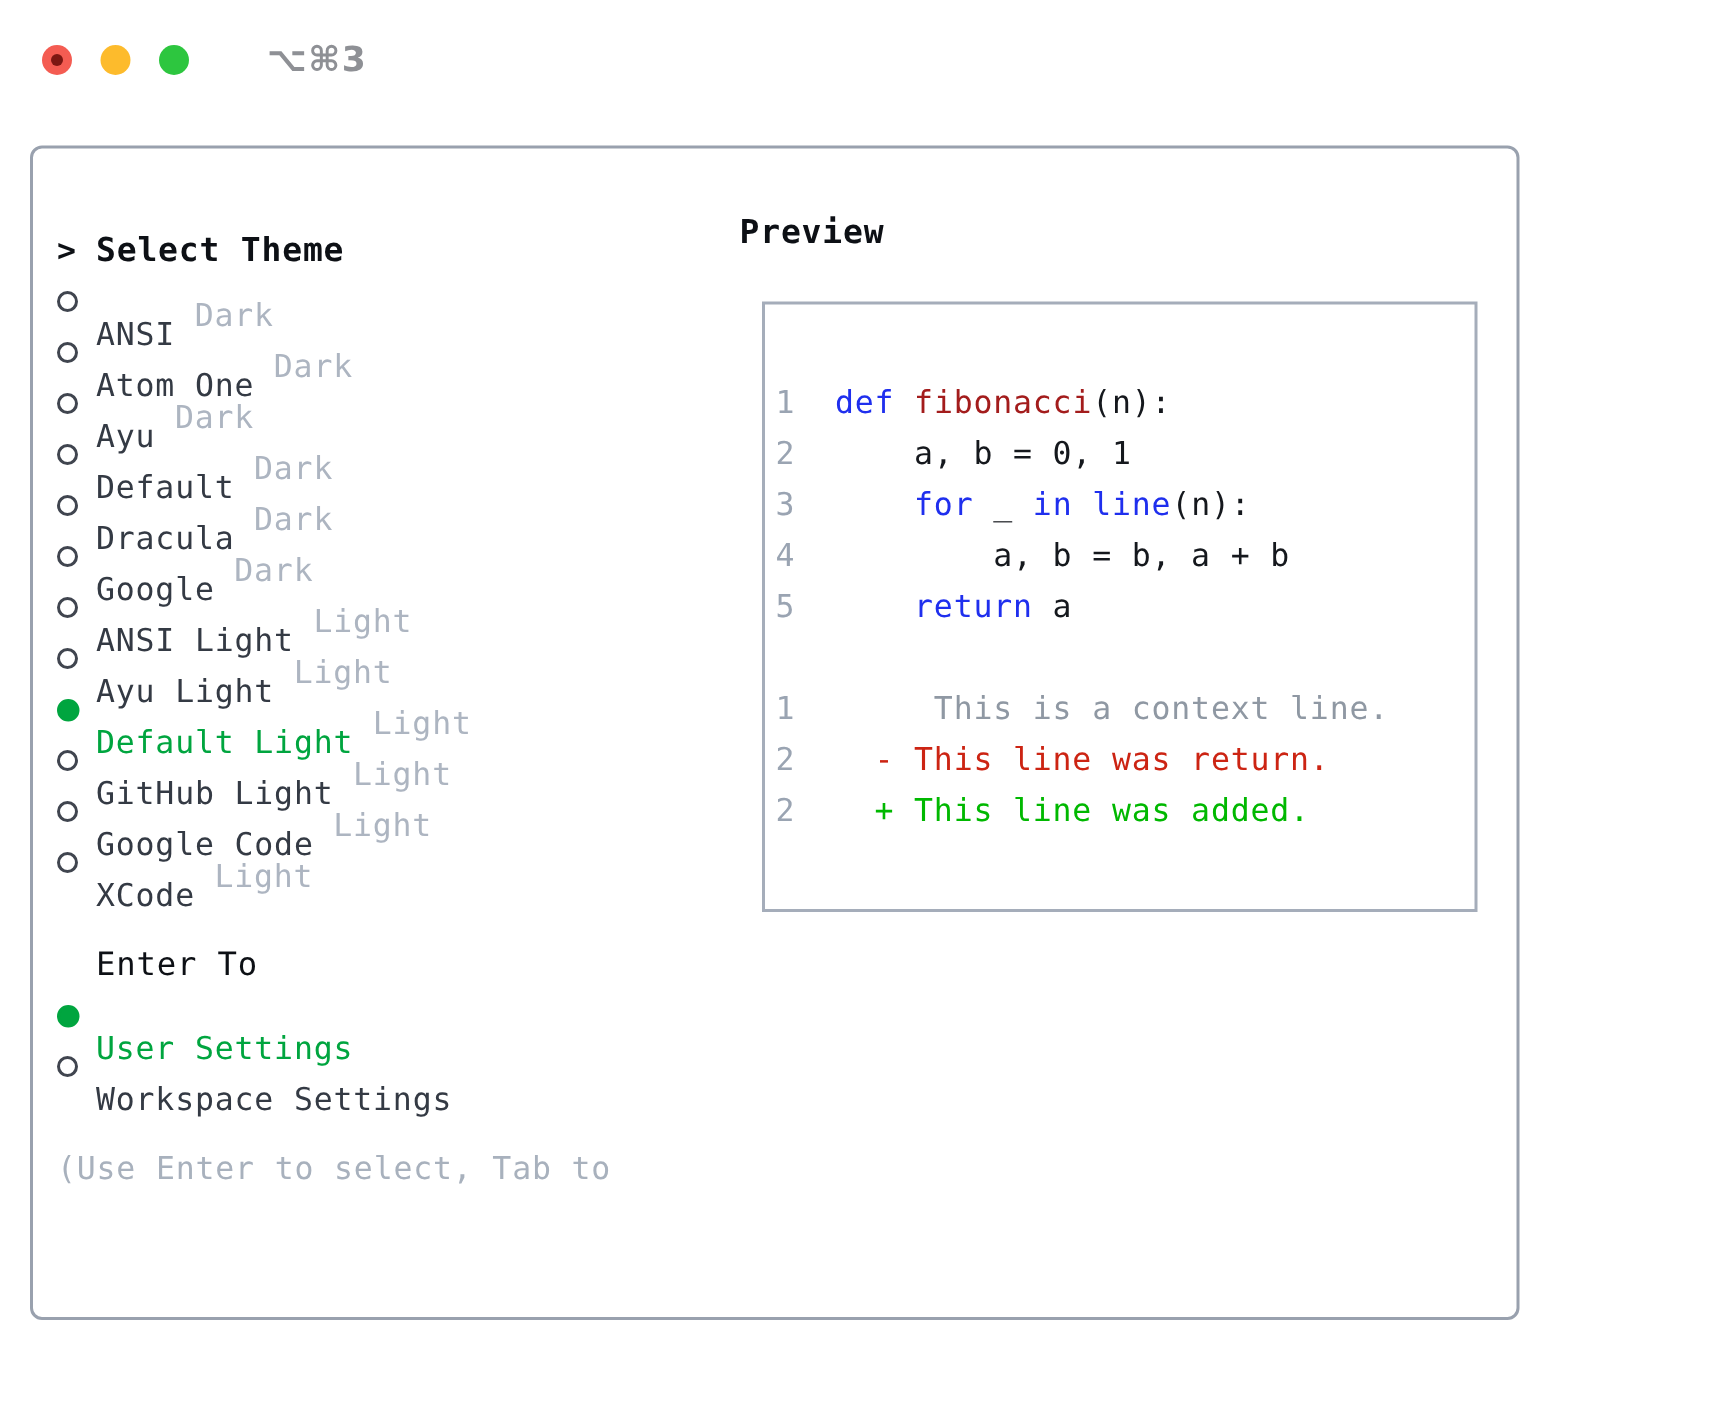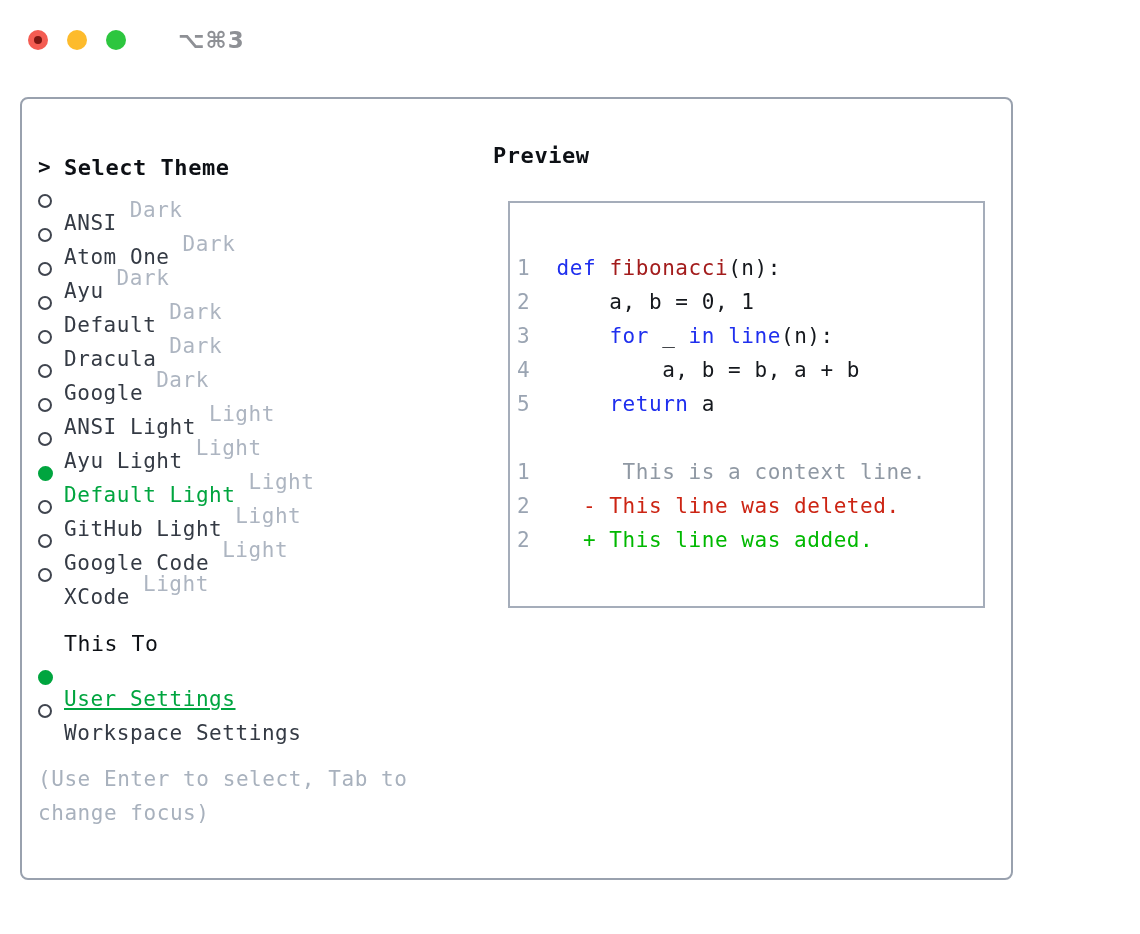--- a/index.html
+++ b/index.html
@@ -52,21 +52,21 @@
   .marker{width:26px;display:flex;align-items:center;flex:0 0 26px;}
   .cursor{color:var(--header_ink);font-weight:bold;}
   .hdr{color:var(--header_ink);font-weight:bold;font-size:22px;}
   .hdr2{color:var(--header_ink);font-size:21.5px;}
   .dot{width:14px;height:14px;border:2px solid var(--circle);border-radius:50%;}
   .dot.filled{background:var(--accent_green);border-color:var(--accent_green);width:15px;height:15px;}
   .name{color:var(--ink);white-space:pre;margin-top:44px;}
   .theme-row.selected .name{color:var(--accent_green);}
   .tag{color:var(--muted);margin-left:13px;white-space:pre;margin-top:17px;}
   .apply-row .name{color:var(--ink);}
-  .apply-row.selected .name{color:var(--accent_green);text-decoration:underline;}
+  .apply-row.selected .name{color:var(--accent_green);}
   .spacer{height:34px;}
   .hint-row{color:var(--hint);white-space:pre;}
 
   
   .preview-header{position:absolute;left:493px;top:138px;height:34px;display:flex;
                   align-items:center;font-size:22px;font-weight:bold;color:var(--header_ink);
                   letter-spacing:0.55px;}
   .preview-box{position:absolute;left:508px;top:201px;width:477px;height:407px;
                border:2px solid var(--preview_border);background:#ffffff;
                padding:48px 0 0 7px;}
@@ -180,51 +180,50 @@
           <span class="marker">
             <span class="dot"></span>
           </span>
           <span class="name">XCode</span>
           <span class="tag">Light</span>
         </div>
       </div>
     <div class="spacer"></div>
     <div class="row">
       <span class="marker"></span>
-      <span class="hdr2">This To</span>
+      <span class="hdr2">Enter To</span>
     </div>
     <div id="apply-list">
         <div class="row apply-row selected">
           <span class="marker">
             <span class="dot filled"></span>
           </span>
           <span class="name">User Settings</span>
         </div>
         <div class="row apply-row">
           <span class="marker">
             <span class="dot"></span>
           </span>
           <span class="name">Workspace Settings</span>
         </div>
       </div>
     <div class="spacer"></div>
     <div id="hint">
         <div class="row hint-row">(Use Enter to select, Tab to</div>
-        <div class="row hint-row">change focus)</div>
       </div>
   </div>
 
   <div class="preview-header">Preview</div>
   <div class="preview-box">
     <div id="preview-lines">
         <div class="code-row"><span class="num">1</span>  <span class="tk-kw">def</span><span class="tk-plain"> </span><span class="tk-fn">fibonacci</span><span class="tk-plain">(n):</span></div>
         <div class="code-row"><span class="num">2</span>  <span class="tk-plain">    a, b = 0, 1</span></div>
         <div class="code-row"><span class="num">3</span>  <span class="tk-plain">    </span><span class="tk-kw">for</span><span class="tk-plain"> _ </span><span class="tk-kw">in</span><span class="tk-plain"> </span><span class="tk-kw">line</span><span class="tk-plain">(n):</span></div>
         <div class="code-row"><span class="num">4</span>  <span class="tk-plain">        a, b = b, a + b</span></div>
         <div class="code-row"><span class="num">5</span>  <span class="tk-plain">    </span><span class="tk-kw">return</span><span class="tk-plain"> a</span></div>
         <div class="code-row"><span class="num"></span></div>
         <div class="code-row"><span class="num">1</span>  <span class="tk-ctx">     This is a context line.</span></div>
-        <div class="code-row"><span class="num">2</span>  <span class="tk-del">  - This line was deleted.</span></div>
+        <div class="code-row"><span class="num">2</span>  <span class="tk-del">  - This line was return.</span></div>
         <div class="code-row"><span class="num">2</span>  <span class="tk-add">  + This line was added.</span></div>
       </div>
   </div>
 
 </div>
 
 </body></html>

